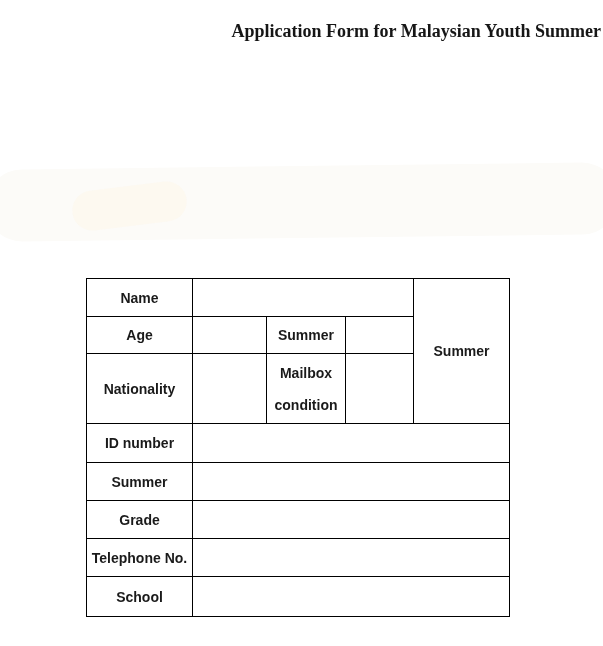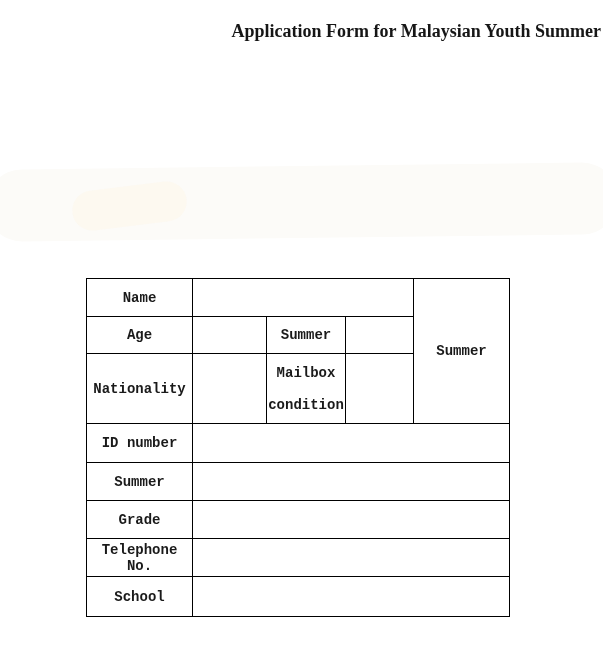--- a/index.html
+++ b/index.html
@@ -42,21 +42,21 @@
     left: 86px; top: 278px;
     width: 423px;
     border-collapse: collapse;
     table-layout: fixed;
   }
   table.form-table td {
     border: 1.5px solid #000000;
     padding: 0;
     text-align: center;
     vertical-align: middle;
-    font-family: Liberation Mono, monospace;
+    font-family: Liberation Sans, sans-serif;
     font-weight: bold;
     font-size: 14px;
     color: #1a1a1a;
     overflow: hidden;
   }
   tr.r1 { height: 38px; }
   tr.r2 { height: 37px; }
   tr.r3 { height: 70px; }
   tr.r4 { height: 39px; }
   tr.r5 { height: 38px; }

